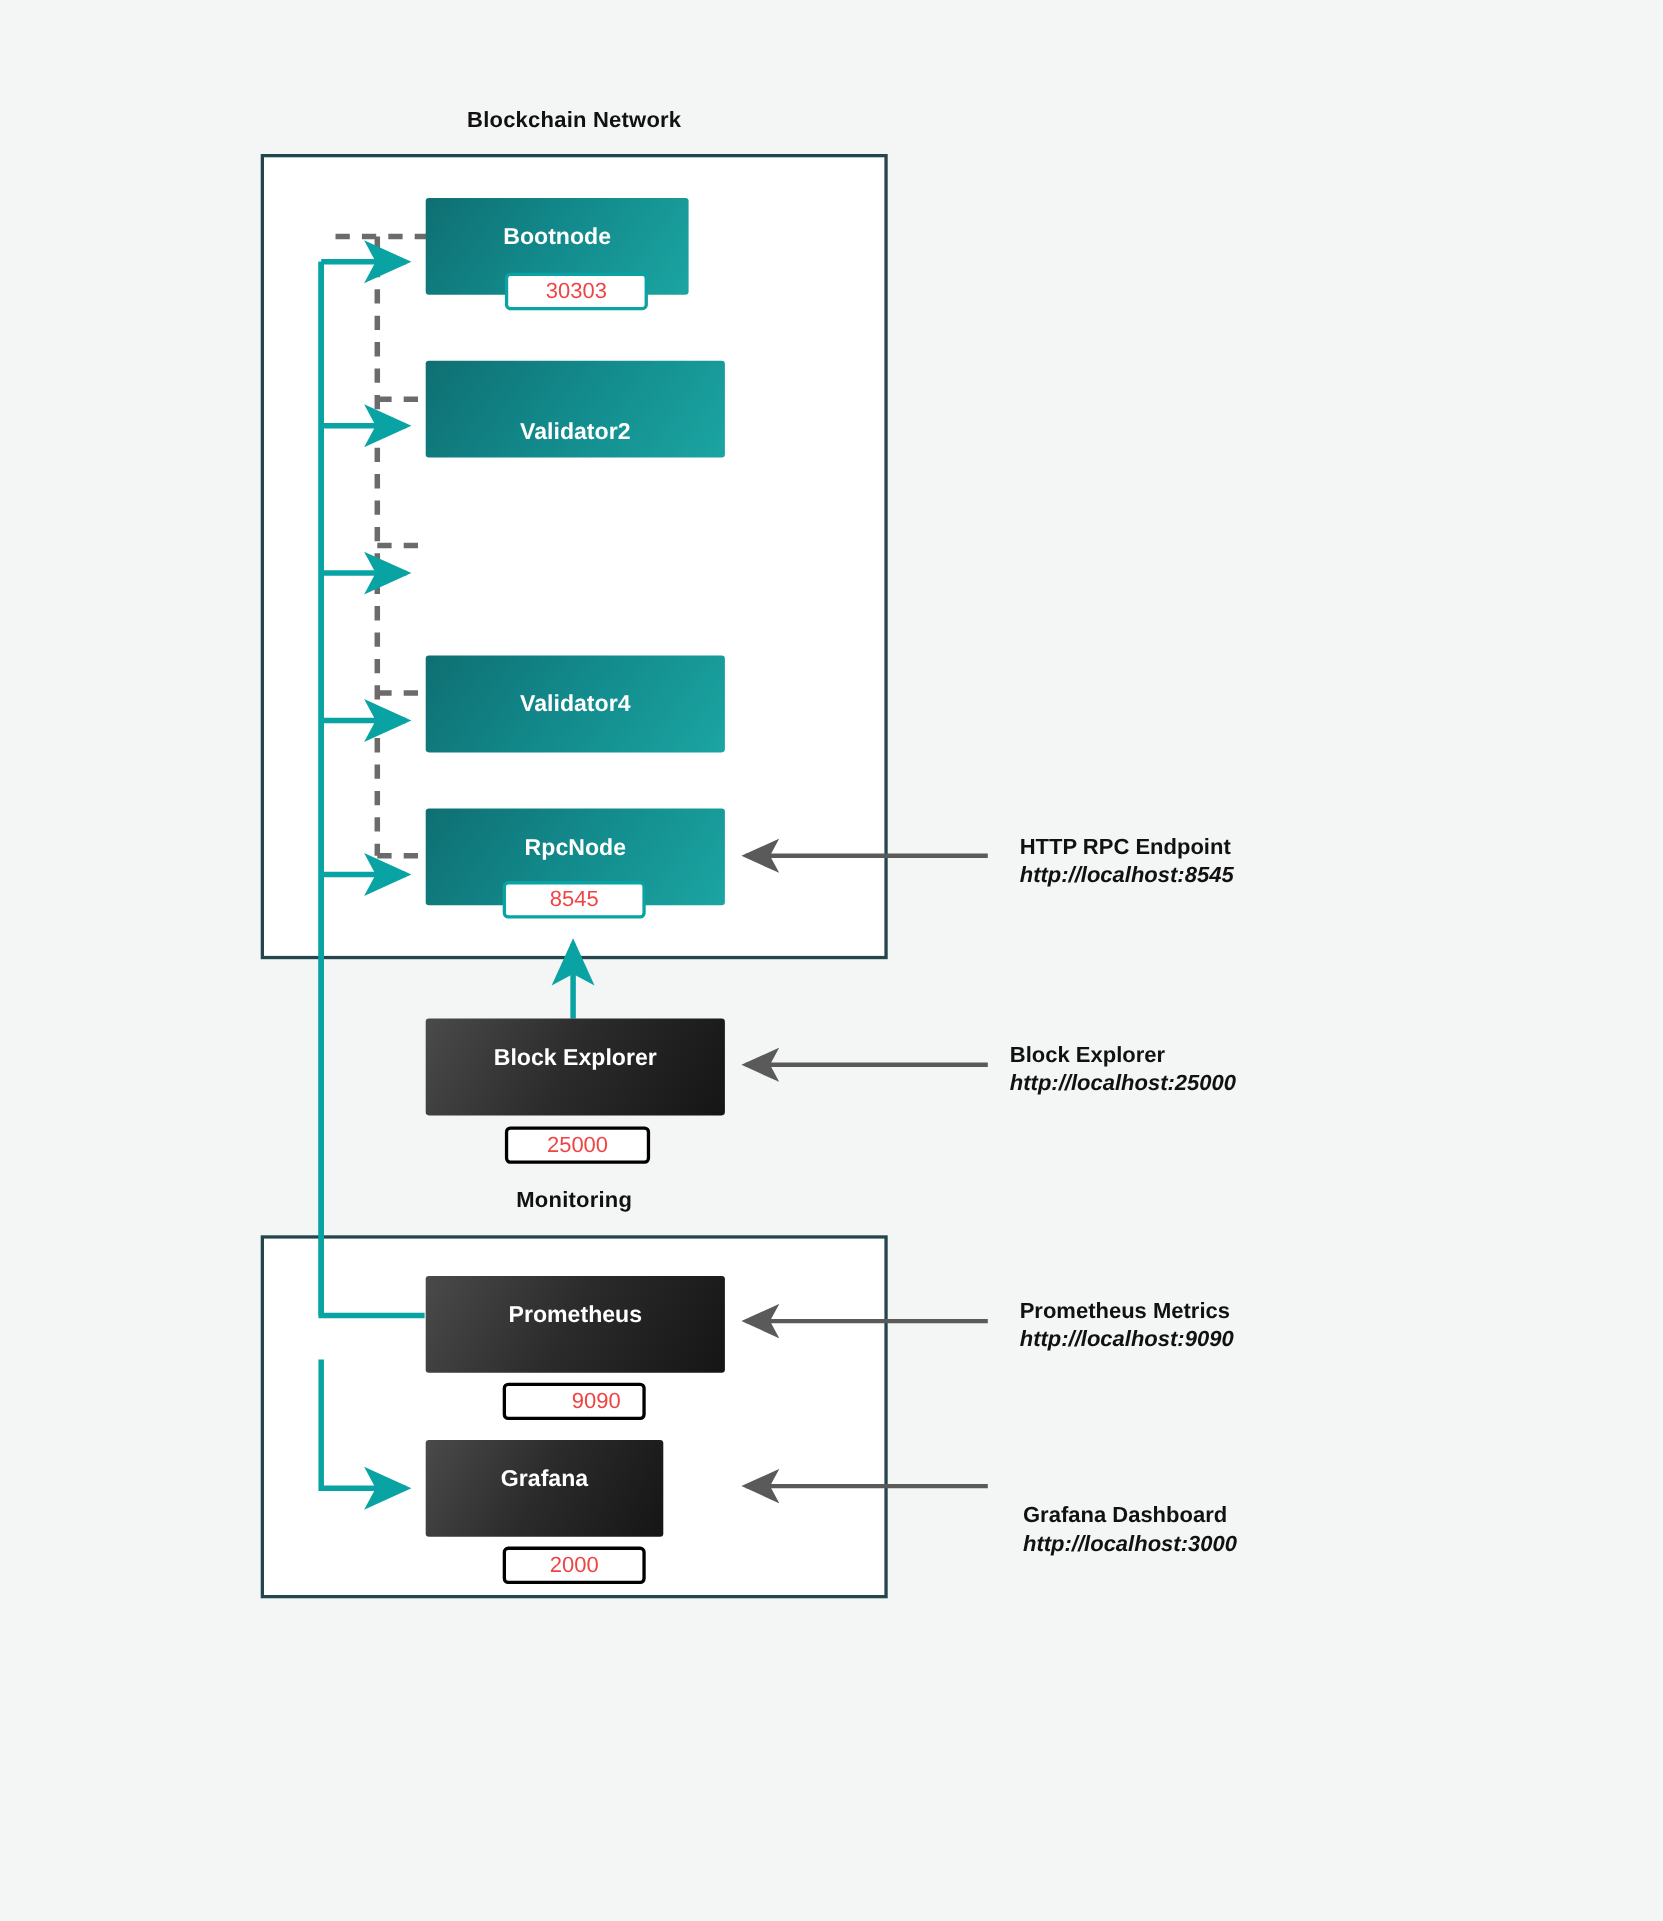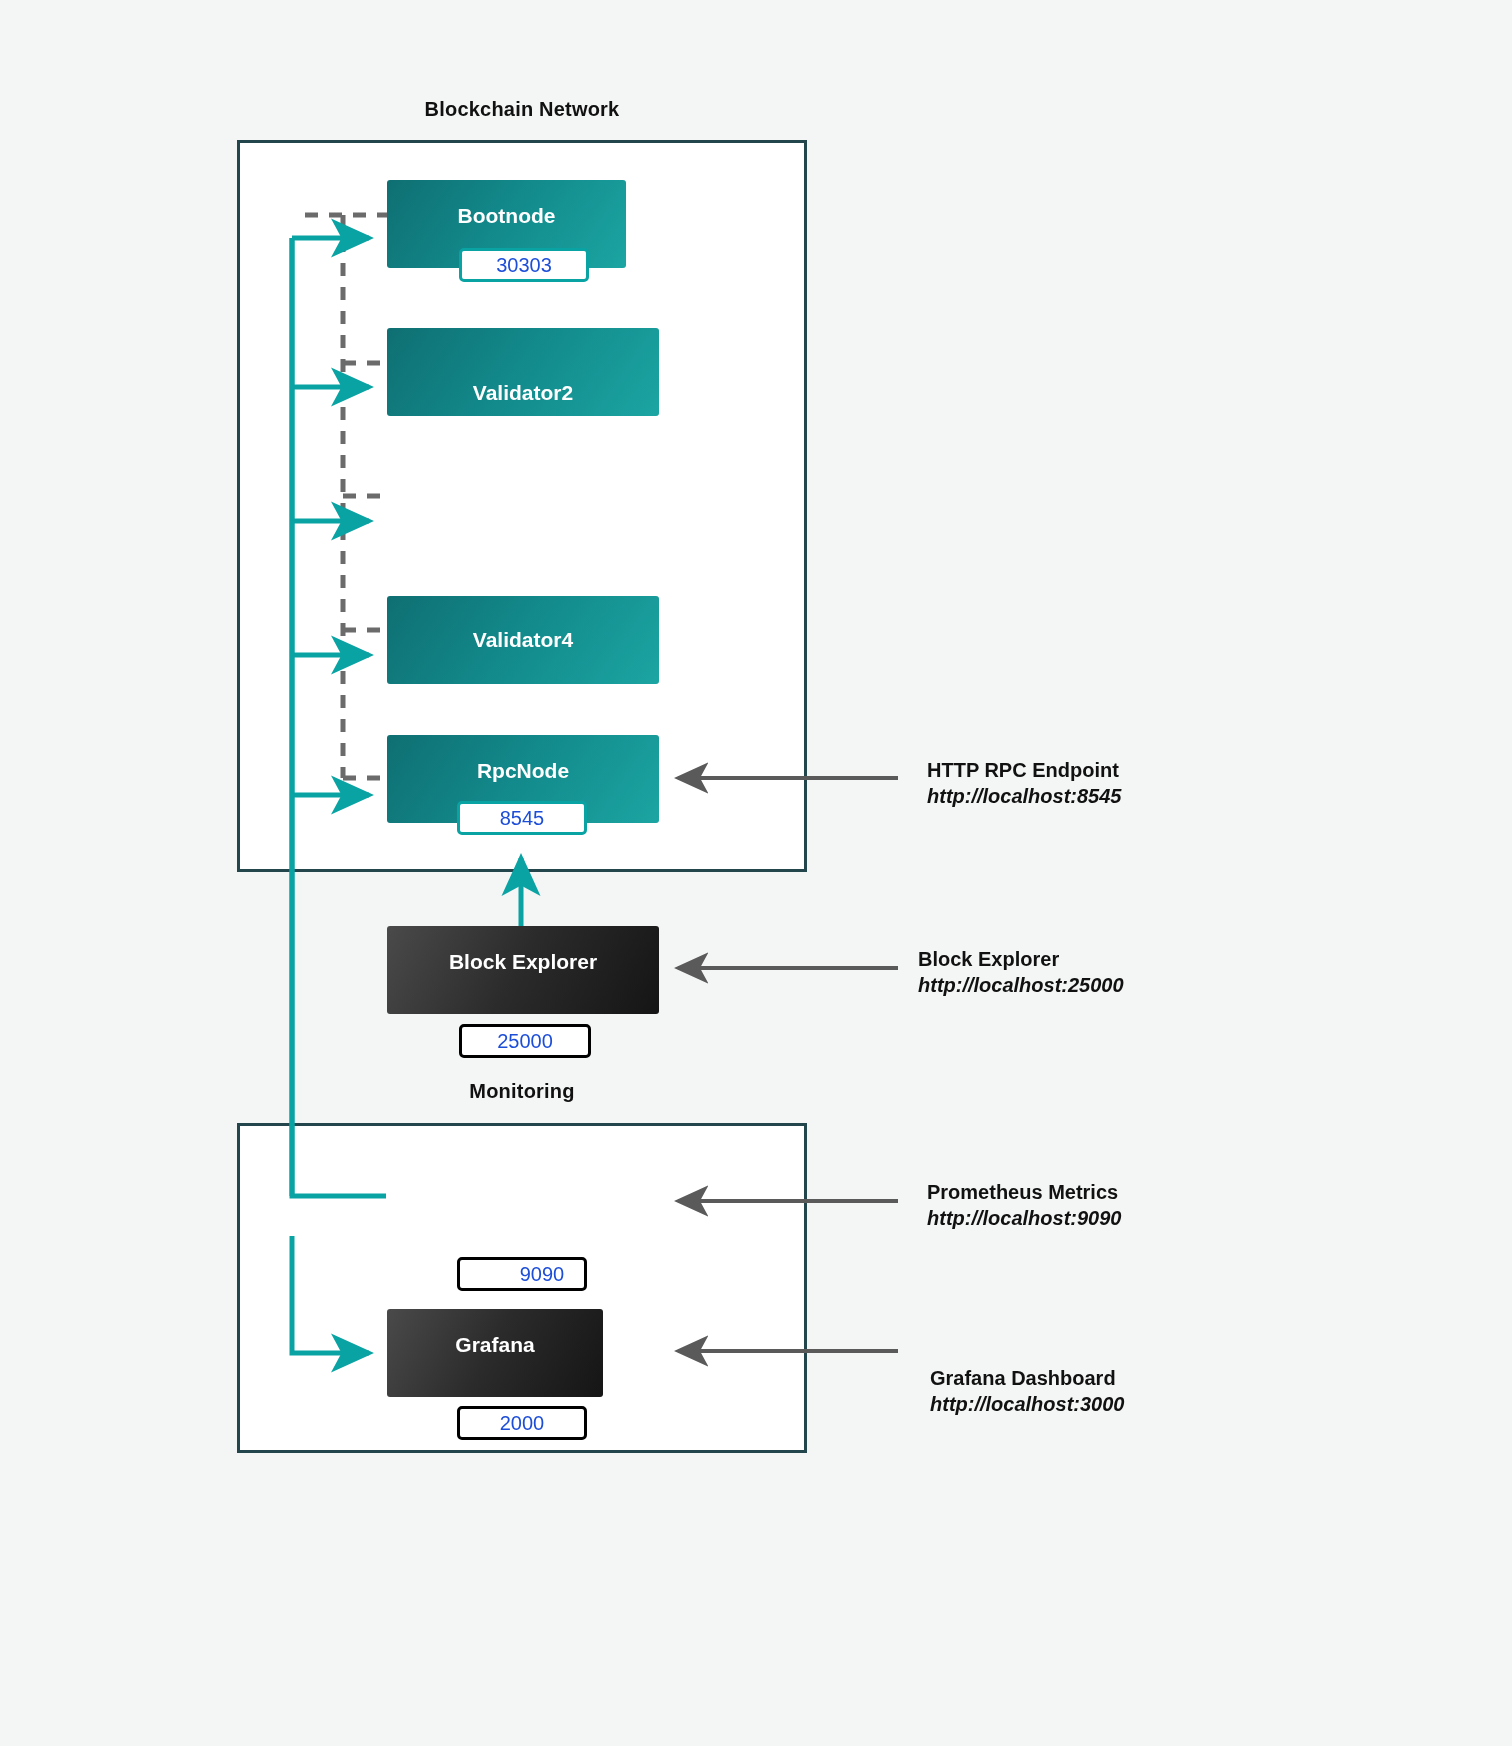--- a/index.html
+++ b/index.html
@@ -66,21 +66,21 @@
 
   
   .port {
     position: absolute;
     background: #ffffff;
     border-radius: 5px;
     display: flex;
     align-items: center;
     justify-content: center;
     font-size: 20px;
-    color: #1d4ed8;
+    color: #ef4444;
     white-space: nowrap;
     height: 34px;
   }
   .port.teal  { border: 3px solid #0aa3a3; }
   .port.dark  { border: 3px solid #000000; margin-top: 28px; }
 
   
   .anno {
     position: absolute;
     text-align: left;
@@ -171,20 +171,23 @@
   <div class="node chain" style="left:387px; top:735px; width:272px; height:88px;">
     <span class="node-label">RpcNode</span>
   </div>
   <div class="port teal" style="left:457px; top:801px; width:130px;">8545</div>
 
   <div class="node svc" style="left:387px; top:926px; width:272px; height:88px;">
     <span class="node-label">Block Explorer</span>
   </div>
   <div class="port dark" style="left:459px; top:996px; width:132px;">25000</div>
 
+  <div class="node svc" style="left:387px; top:1160px; width:272px; height:88px;">
+    <span class="node-label">Prometheus</span>
+  </div>
   <div class="port dark" style="left:457px; top:1229px; width:130px;padding-left:40px;">9090</div>
 
   <div class="node svc" style="left:387px; top:1309px; width:216px; height:88px;">
     <span class="node-label">Grafana</span>
   </div>
   <div class="port dark" style="left:457px; top:1378px; width:130px;">2000</div>
 
   <div class="anno" style="left:927px; top:757px;">
     <div class="anno-title">HTTP RPC Endpoint</div>
     <div class="anno-url">http://localhost:8545</div>

